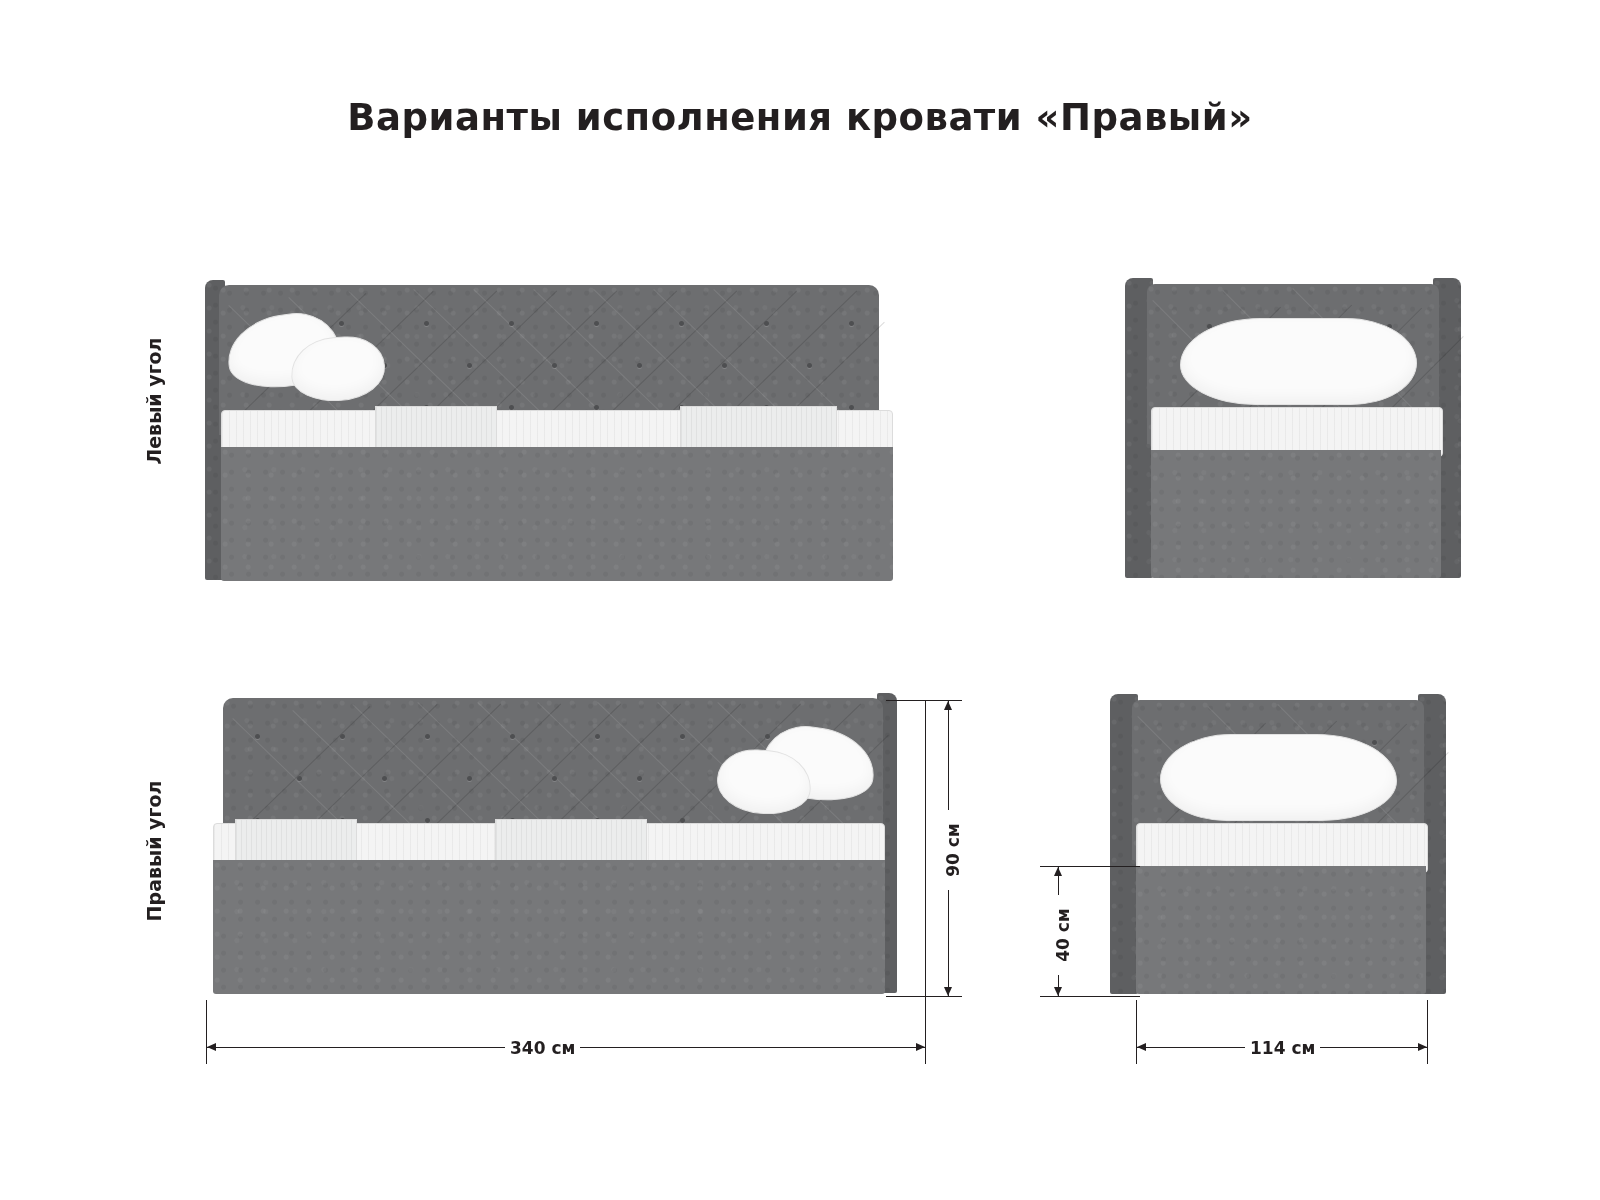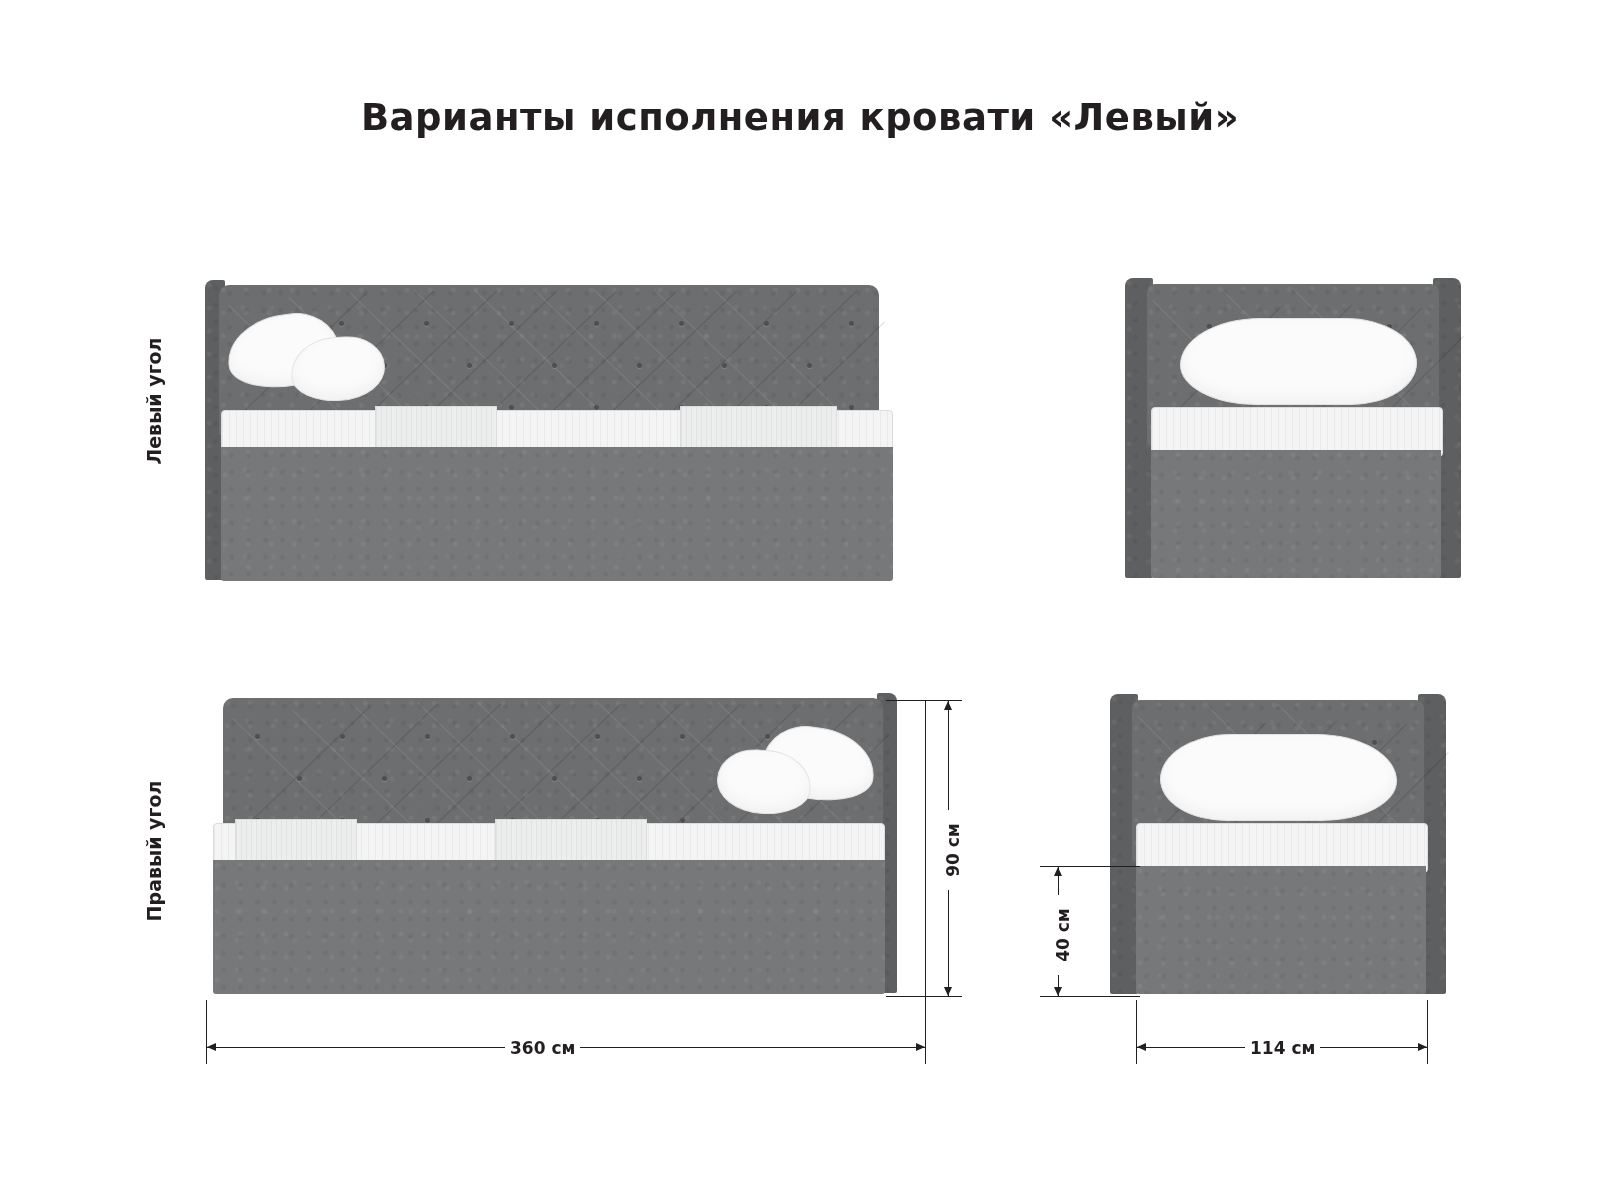--- a/index.html
+++ b/index.html
@@ -119,21 +119,21 @@
   }
   .dim-text.vert {
     transform: rotate(-90deg);
     transform-origin: 50% 50%;
     text-align: center;
   }
 </style>
 </head>
 <body>
 
-<div class="page-title">Варианты исполнения кровати «Левый»</div>
+<div class="page-title">Варианты исполнения кровати «Правый»</div>
 
 <div class="row-label" id="label-left">Левый угол</div>
 <div class="row-label" id="label-right">Правый угол</div>
 
 <div class="view" id="view-left-side" style="left:205px; top:275px; width:720px; height:320px;">
 
   <div class="fab dark" style="left:0px; top:5px; width:20px; height:300px; border-radius:8px 2px 2px 2px;"></div>
 
   <div class="fab" style="left:14px; top:10px; width:660px; height:150px; border-radius:10px 10px 0 0;">
     <div class="tufts">
@@ -314,21 +314,21 @@
 
   <div class="fab light" style="left:26px; top:178px; width:290px; height:128px; border-radius:0 0 3px 3px;"></div>
 </div>
 
 <div>
   <div class="dim-line dim-v" style="left:206px; top:1000px; height:64px;"></div>
   <div class="dim-line dim-v" style="left:925px; top:700px;  height:364px;"></div>
   <div class="dim-line dim-h" style="left:206px; top:1047px; width:719px;"></div>
   <div class="arrow left" style="left:207px; top:1043px;"></div>
   <div class="arrow right" style="left:916px; top:1043px;"></div>
-  <div class="dim-text" style="left:505px; top:1038px;">360 см</div>
+  <div class="dim-text" style="left:505px; top:1038px;">340 см</div>
 </div>
 
 <div>
   <div class="dim-line dim-h" style="left:886px; top:700px;  width:76px;"></div>
   <div class="dim-line dim-h" style="left:886px; top:996px;  width:76px;"></div>
   <div class="dim-line dim-v" style="left:948px; top:700px;  height:296px;"></div>
   <div class="arrow up" style="left:944px; top:701px;"></div>
   <div class="arrow down" style="left:944px; top:987px;"></div>
   <div class="dim-text vert" style="left:913px; top:840px; width:70px;">90 см</div>
 </div>

